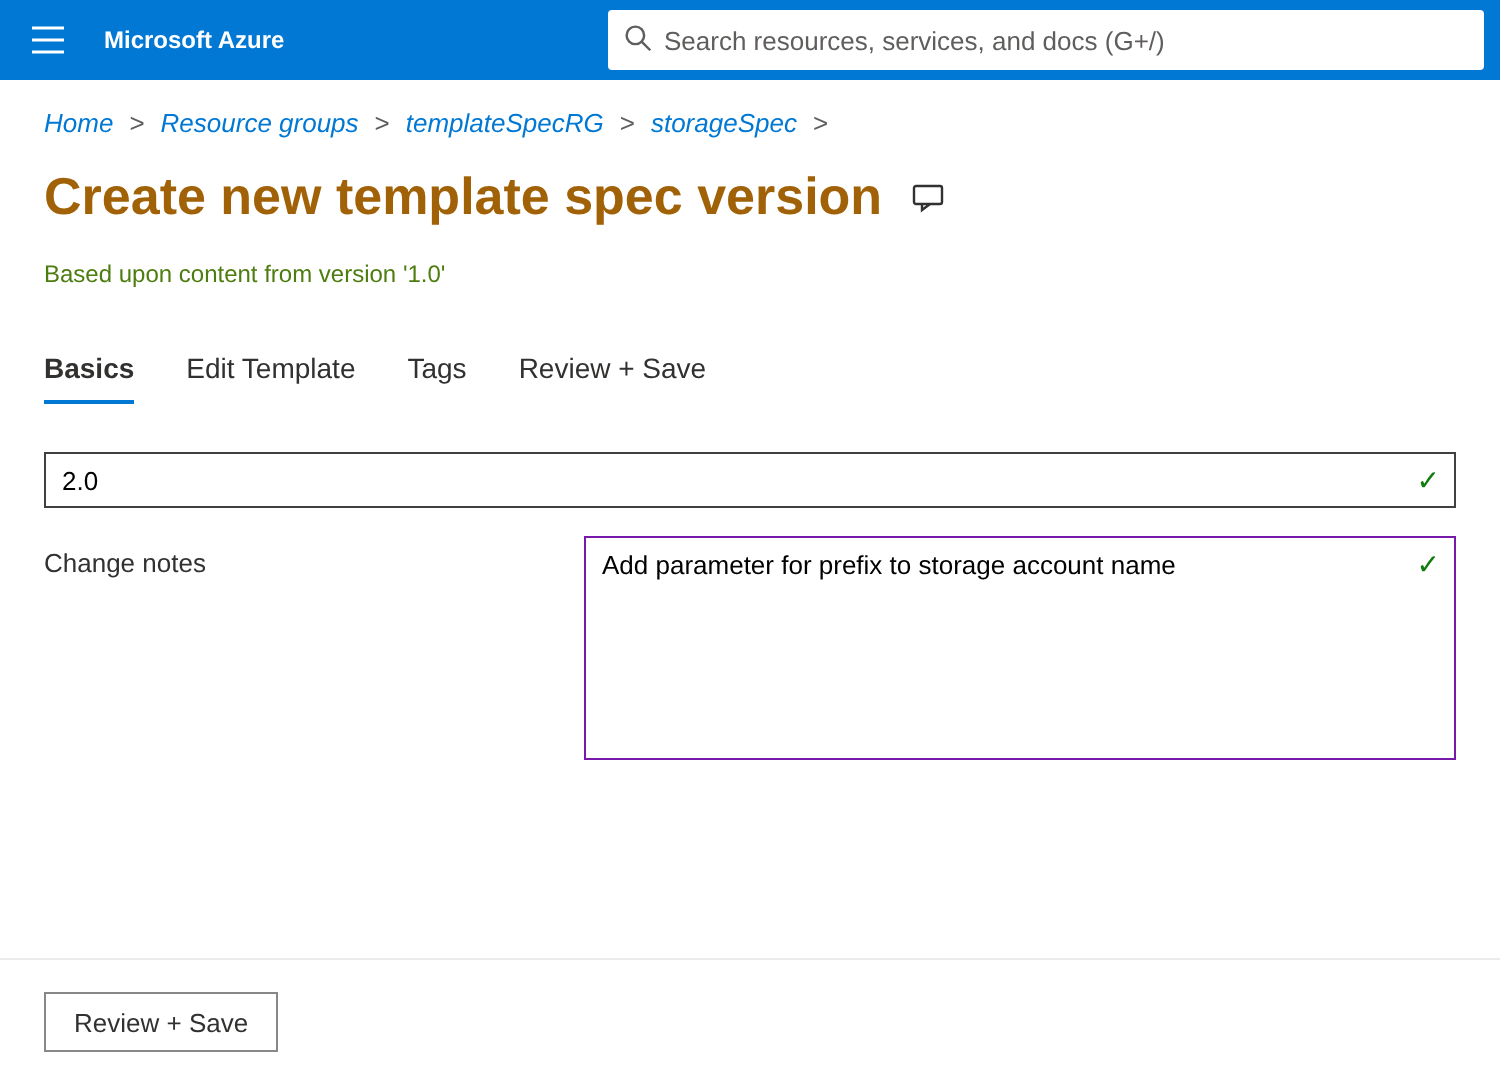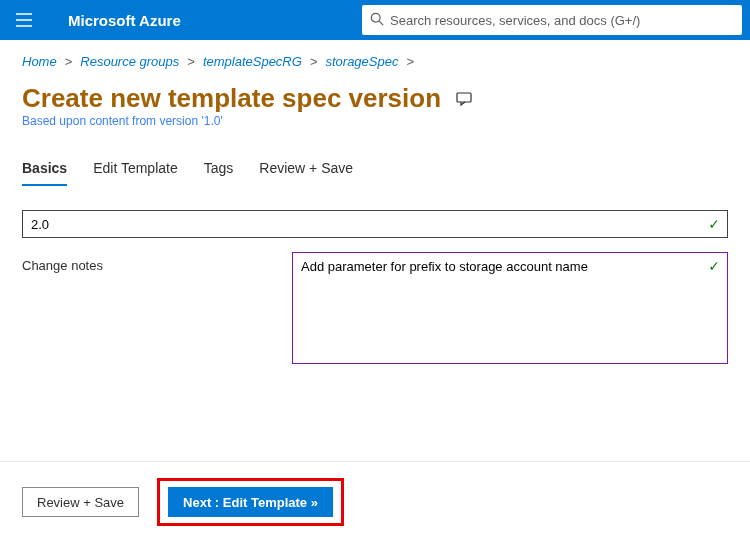--- a/index.html
+++ b/index.html
@@ -21,26 +21,26 @@
   }
   .hamburger {
     width: 32px; height: 32px;
     display:flex; align-items:center; justify-content:center;
     color:#fff;
     cursor:pointer;
   }
   .brand {
     color:#fff;
     font-weight:600;
-    font-size:15px;
-    margin-left: 28px;
+    font-size:12px;
+    margin-left: 12px;
   }
   .search {
     margin-left: auto;
-    width: 380px;
+    width: 438px;
     height: 30px;
     background:#fff;
     border-radius:2px;
     display:flex;
     align-items:center;
     padding:12px 8px;
     color:#605e5c;
   }
   .search input {
     border:none;
@@ -63,21 +63,21 @@
   .breadcrumb a { color:#0078d4; text-decoration:none; cursor:pointer;font-style:italic; }
   .bc-sep { color:#605e5c; }
   .title-row { display:flex; align-items:center; gap:14px; margin-top:14px; }
   h1 { font-size:26px; font-weight:600; color:#a16207; }
   .feedback-icon {
     width:18px; height:18px;
     display:inline-flex; align-items:center; justify-content:center;
     cursor:pointer;
     color:#323130;
   }
-  .subtitle { color:#3b82f6; font-size:12px; margin-top:0; }
+  .subtitle { color:#4d7c0f; font-size:12px; margin-top:16px; }
   .tabs {
     display:flex;
     gap:26px;
     margin-top:32px;
     border-bottom:0;
   }
   .tab {
     padding:0 0 8px 0;
     font-size:14px;
     color:#323130;
@@ -231,16 +231,13 @@
       <div class="form-control">
         <textarea class="ta" style="">Add parameter for prefix to storage account name</textarea>
         <span class="check">✓</span>
       </div>
     </div>
   </div>
 </div>
 
 <div class="footer">
   <button class="btn">Review + Save</button>
-  <span class="highlight-box">
-    <button class="btn primary">Next : Edit Template »</button>
-  </span>
 </div>
 
 </body></html>

